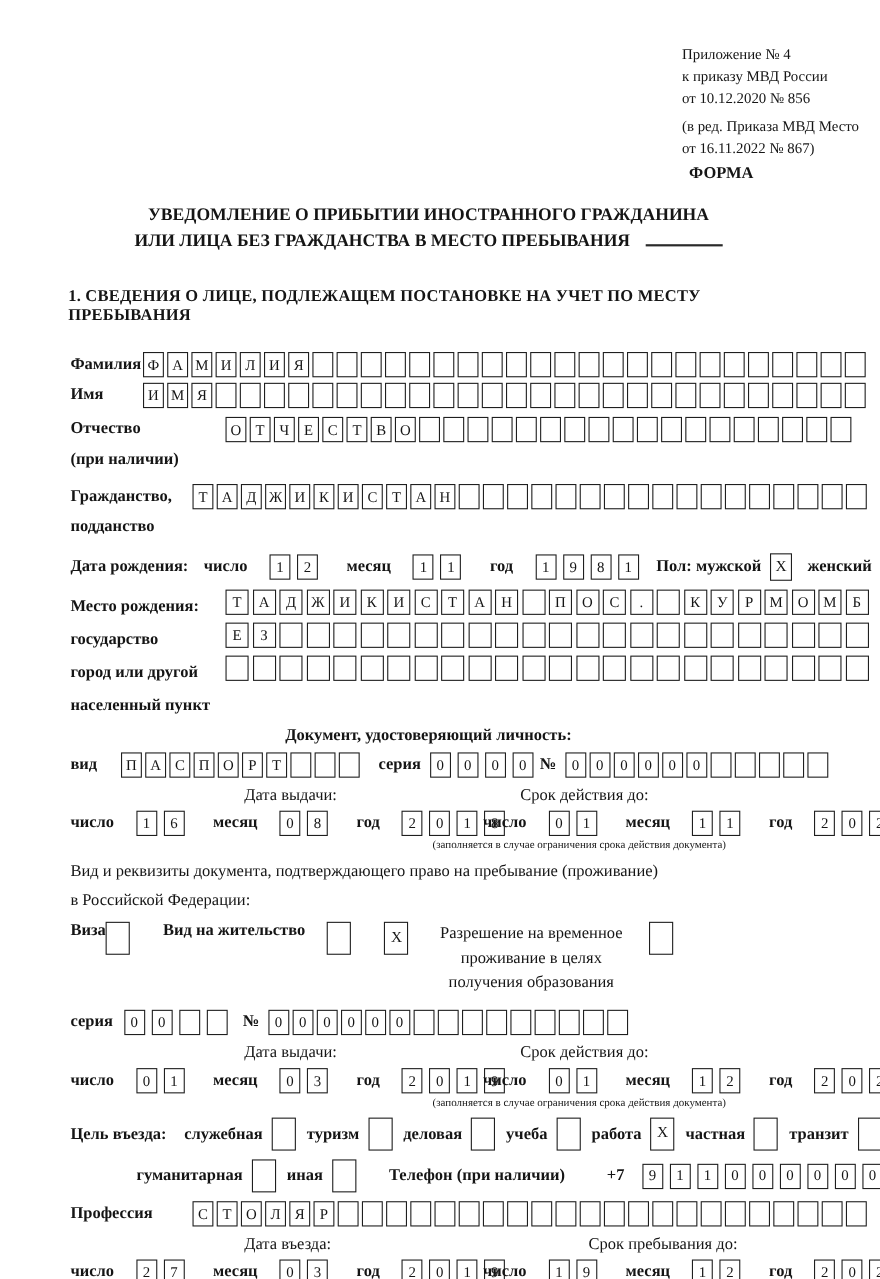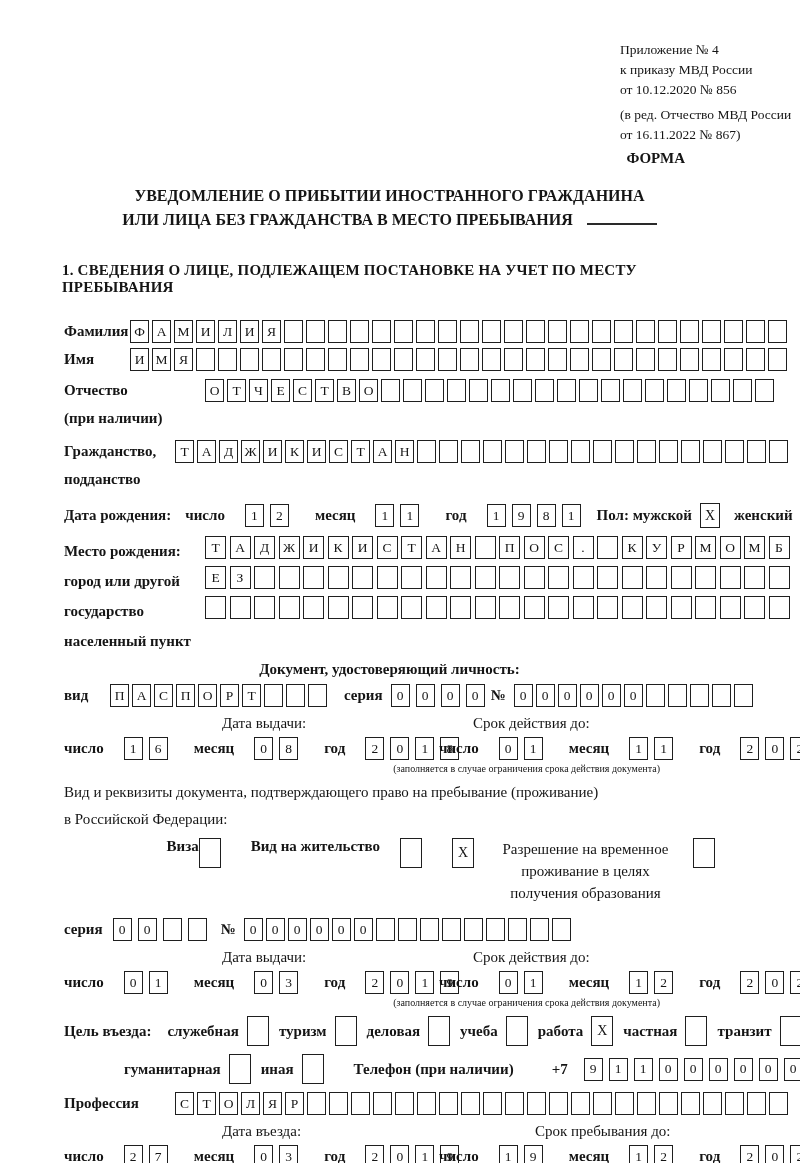--- a/index.html
+++ b/index.html
@@ -42,39 +42,39 @@
   .dhead{position:relative;height:20px;margin-top:8px;}
   .dhead .h1{position:absolute;left:158px;}
   .dhead .h2{position:absolute;left:409px;}
   .dhead .h2b{position:absolute;left:471px;}
   .dcol{display:flex;align-items:center;margin-top:2px;}
   .dleft{width:375px;flex:0 0 375px;display:flex;align-items:center;}
   .caption{font-size:10px;text-align:right;margin:3px 55px 8px 0;}
 
   .docheader{text-align:center;font-weight:bold;font-size:15px;margin:4px 0 6px 0;}
   .plainline{margin:10px 0 2px 0;}
-  .visarow{display:flex;align-items:flex-start;margin:10px 0 14px 0;justify-content:flex-end;}
+  .visarow{display:flex;align-items:flex-start;margin:10px 0 14px 0;}
   .optblock{text-align:center;line-height:22px;}
   .gap8{width:8px;flex:0 0 8px;}.gap10{width:10px;flex:0 0 10px;}.gap14{width:14px;flex:0 0 14px;}
   .gap20{width:20px;flex:0 0 20px;}.gap30{width:30px;flex:0 0 30px;}
   .purpose .lbl{margin-right:8px;}
   .purpose .cbox{margin-right:10px;}
 </style>
 </head>
 <body>
 
 <div class="page">
 
   <div class="header-area">
     <div class="annex">
       <div>Приложение № 4</div>
       <div>к приказу МВД России</div>
       <div>от 10.12.2020 № 856</div>
       <div class="gap"></div>
-      <div>(в ред. Отчество МВД России</div>
+      <div>(в ред. Приказа МВД Место</div>
       <div>от 16.11.2022 № 867)</div>
     </div>
     <div class="form-label">ФОРМА</div>
   </div>
 
   <div class="title">
     <div>УВЕДОМЛЕНИЕ О ПРИБЫТИИ ИНОСТРАННОГО ГРАЖДАНИНА</div>
     <div><span>ИЛИ ЛИЦА БЕЗ ГРАЖДАНСТВА В МЕСТО ПРЕБЫВАНИЯ</span><span class="title-blank"></span></div>
   </div>
 
@@ -251,22 +251,22 @@
     <span class="cbox">X</span>
     <span class="gap14"></span>
     <span class="lbl">женский</span>
     <span class="gap14"></span>
     <span class="cbox"></span>
   </div>
 
   <div class="frow top" style="margin-top:8px">
     <span class="lstack lw2">
       <span class="lbl" style="line-height:30px">Место рождения:</span>
+      <span class="lbl" style="line-height:30px">государство</span>
       <span class="lbl" style="line-height:30px">город или другой</span>
-      <span class="lbl" style="line-height:30px">государство</span>
       <span class="lbl" style="line-height:30px">населенный пункт</span>
     </span>
     <span class="stackrows">
       <span class="cells cells-wide">
           <span class="cell">Т</span>
           <span class="cell">А</span>
           <span class="cell">Д</span>
           <span class="cell">Ж</span>
           <span class="cell">И</span>
           <span class="cell">К</span>

